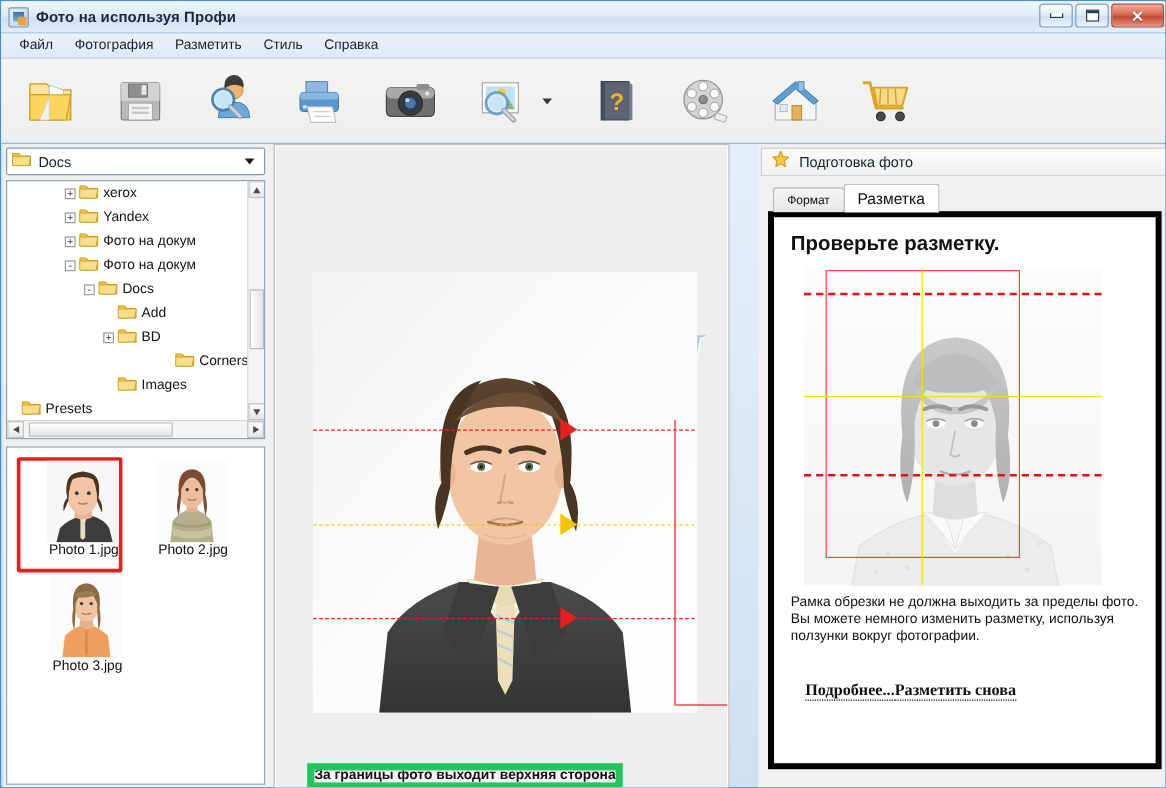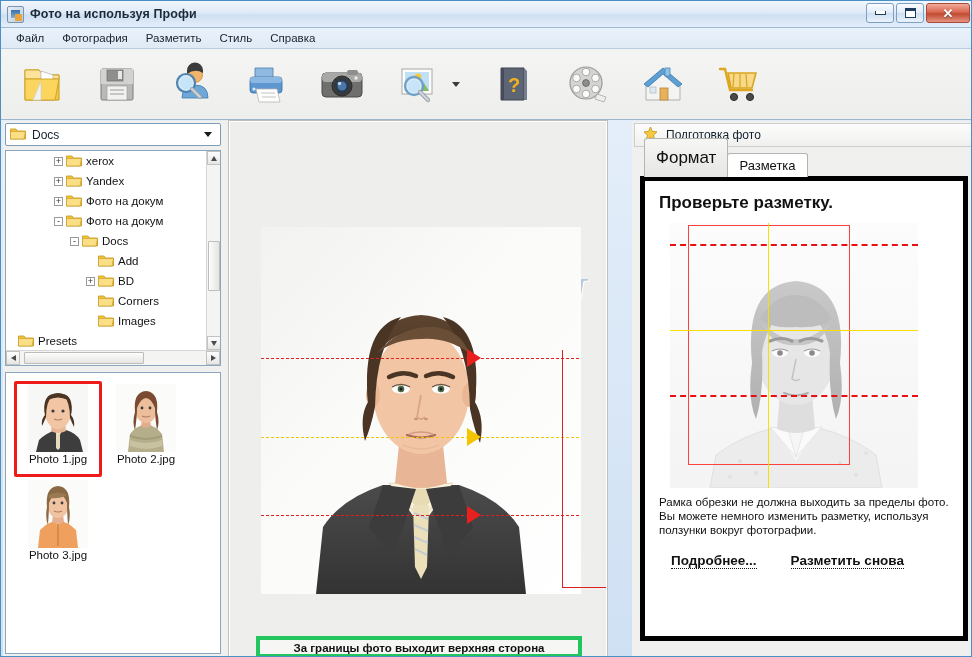--- a/index.html
+++ b/index.html
@@ -166,21 +166,21 @@
     background: linear-gradient(to bottom,#fdfdfd,#e4e4e2);
     border:1px solid #bdbdbb; border-radius:1px;
   }
   .thumbs-box {
     position: absolute; left: 2px; top: 251px; width: 216px; height: 282px;
     background: #fff; border: 1px solid #8aa6c0; padding: 8px 0 0 8px;
   }
   .thumb-grid { display: flex; flex-wrap: wrap; gap: 0px; }
   .thumb-cell {
     width: 88px; height: 96px; display:flex; flex-direction:column;
-    align-items:center; justify-content:flex-start; padding-top: 3px;
+    align-items:flex-end; justify-content:flex-start; padding-top: 3px;
     position: relative;
   }
   .thumb-cell.sel { border: 3px solid #ef1b1b; border-radius: 2px; padding-top:0; }
   .thumb-img { width: 60px; height: 68px; background: #f7f7f5; position: relative; overflow:hidden; }
   .thumb-name { font-size: 11.5px; color: #111; margin-top: 1px; white-space: nowrap; }
 
   
   .center-panel {
     position: absolute; left: 228px; top: 120px; width: 378px; height: 536px;
     background: #eeeeec; border: 1px solid #ffffff;
@@ -192,22 +192,22 @@
     font-family: "Liberation Serif", serif; font-style: italic;
     font-size: 52px; color: #b8c9dd; white-space: nowrap;
     text-shadow: 1px 1px 0 rgba(255,255,255,.8);
     pointer-events: none; z-index: 1;
   }
   .photo-stage {
     position: absolute; left: 31px; top: 105px; width: 320px; height: 367px;
     background: #fdfdfd; z-index: 2;
   }
   .status-box {
-    position: absolute; left: 26px; bottom: -2px; width: 326px; height: 22px;
-    background: #f6f6f4; border: 4px solid #22c55e; z-index: 5;
+    position: absolute; left: 26px; bottom: -2px; width: 263px; height: 22px;
+    background: #f6f6f4; border: 6px solid #22c55e; z-index: 5;
     display:flex; align-items:flex-end; justify-content:center; overflow:hidden;
   }
   .status-box .st-txt {
     font-size: 11.5px; font-weight: bold; color: #111; white-space: nowrap;
     line-height: 11px; padding-bottom: 0px;
   }
   
   .ov { position:absolute; z-index:4; }
   .h-dash { height:0; border-top: 1px dashed #e02020; left: 0; right: 0; }
   .h-dash-y { height:0; border-top: 1px dashed #f2c600; left: 0; right: 0; }
@@ -227,21 +227,21 @@
     border: 1px solid #cdcdcb;
     display: flex; align-items: center; padding-left: 8px; gap: 8px;
   }
   .rp-head .htxt { font-size: 12px; color: #11202e; }
   .rp-body {
     position: absolute; left: 2px; top: 26px; width: 340px; bottom: 10px;
     background: #f0f0ee;
   }
   .tabs { position: absolute; left: 10px; top: 6px; display: flex; align-items: flex-end; height: 24px; z-index:3;}
   .tab {
-    height: 39px; padding: 0 11px; font-size: 17px; color: #111;
+    height: 21px; padding: 0 11px; font-size: 10px; color: #111;
     background: linear-gradient(to bottom,#f6f6f4,#e6e6e4);
     border: 1px solid #b4b4b2; border-bottom: none;
     border-radius: 3px 3px 0 0;
     display:flex; align-items:center; margin-right: -1px;
   }
   .tab.active {
     height: 24px; background: #ffffff; border-color: #b4b4b2;
     position: relative; z-index: 4; font-size: 13px;
   }
   .tab-content {
@@ -252,21 +252,21 @@
   .rp-title { font-size: 17px; font-weight: bold; color: #111; margin-bottom: 10px; }
   .sample-wrap {
     width: 280px; height: 265px; margin: 0 auto; position: relative; background:#fff;
   }
   .sample-photo {
     position: absolute; left: 6px; top: 0; width: 248px; height: 265px;
     overflow:hidden; background:#fbfbfb;
   }
   .rp-measure { font-size: 13.5px; font-weight: bold; color: #111; margin-top: 10px; }
   .rp-desc { font-size: 11.5px; color: #111; line-height: 14px; margin-top: 7px; }
-  .rp-links { display:flex; gap: 34px; margin-top: 16px; padding-left: 12px; }
+  .rp-links { display:flex; margin-top: 30px; padding-left: 12px; font-family: Liberation Serif, serif; }
   .rp-link {
     font-size: 13.5px; font-weight: bold; color: #111;
     border-bottom: 1px dotted #111; cursor: pointer; white-space: nowrap;
   }
   .rp-vscroll {
     position: absolute; right: 2px; top: 2px; width: 15px; bottom: 2px;
     background: #f2f2f0; border: 1px solid #d4d4d2;
   }
   .rp-vscroll .thumb2 {
     position:absolute; left:1px; right:1px; top: 2px; height: 460px;
@@ -494,21 +494,21 @@
             <span>Add</span>
           </div>
           <div class="tree-row" style="padding-left: 80px;">
             <span class="pm">+</span>
             <span class="fi"><svg width="16" height="13" viewBox="0 0 16 13">
                 <path d="M0.5 2 L6 2 L7.5 4 L15.5 4 L15.5 12 L0.5 12 Z" fill="#f3c53c" stroke="#c4971a" stroke-width="0.8"></path>
                 <path d="M0.5 4.5 L15.5 4.5 L14 12 L0.5 12 Z" fill="#fbdf86" stroke="#c4971a" stroke-width="0.6"></path>
               </svg></span>
             <span>BD</span>
           </div>
-          <div class="tree-row" style="padding-left: 80px;">
+          <div class="tree-row" style="padding-left: 80px; margin-left: 48px;">
             <span class="pm none"></span>
             <span class="fi"><svg width="16" height="13" viewBox="0 0 16 13">
                 <path d="M0.5 2 L6 2 L7.5 4 L15.5 4 L15.5 12 L0.5 12 Z" fill="#f3c53c" stroke="#c4971a" stroke-width="0.8"></path>
                 <path d="M0.5 4.5 L15.5 4.5 L14 12 L0.5 12 Z" fill="#fbdf86" stroke="#c4971a" stroke-width="0.6"></path>
               </svg></span>
             <span>Corners</span>
           </div>
           <div class="tree-row" style="padding-left: 80px;">
             <span class="pm none"></span>
             <span class="fi"><svg width="16" height="13" viewBox="0 0 16 13">

